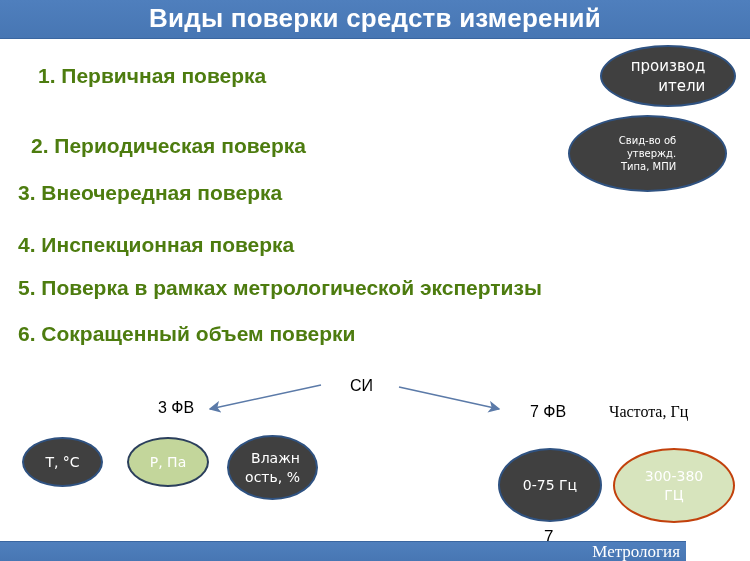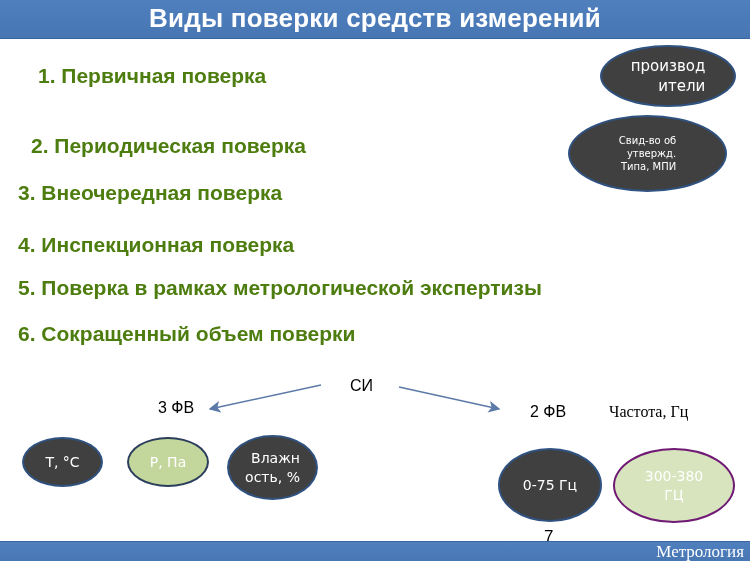--- a/index.html
+++ b/index.html
@@ -27,28 +27,28 @@
       font-family: "DejaVu Sans", sans-serif; font-size: 14px; line-height: 1.35;
       box-sizing: border-box;
     }
     .ellipse.blue {
       background: #404040; color: #ffffff; border: 2px solid #2f5281; text-align: right;
     }
     .ellipse.green {
       background: #c3d69b; color: #ffffff; border: 2px solid #2b3f5c;
     }
     .ellipse.pale {
-      background: #d7e4bd; color: #ffffff; border: 2px solid #701a75;
+      background: #d7e4bd; color: #ffffff; border: 2px solid #c2410c;
     }
     .label {
       position: absolute; color: #000; font-size: 16px; white-space: nowrap;
     }
     .arrows { position: absolute; left: 0; top: 0; width: 750px; height: 561px; pointer-events: none; }
     .footer-bar {
-      position: absolute; left: 0; top: 541px; width: 750px; height: 20px;
+      position: absolute; left: 0; top: 541px; width: 686px; height: 20px;
       background: linear-gradient(#4f7fbd, #4776b3);
       border-top: 1px solid #3a66a0;
     }
     .footer-text {
       position: absolute; right: 6px; top: 0px; color: #ffffff;
       font-family: "Liberation Serif", serif; font-size: 17px;
     }
     .page-num {
       position: absolute; left: 544px; top: 527px; font-size: 17px; color: #000;
     }
@@ -87,21 +87,21 @@
     <marker id="ah" markerWidth="8" markerHeight="8" refX="7" refY="4" orient="auto">
       <path d="M0,0 L8,4 L0,8 L2,4 Z" fill="#5b7aa8"></path>
     </marker>
   </defs>
   <line x1="321" y1="385" x2="210" y2="409" stroke="#5b7aa8" stroke-width="1.5" marker-end="url(#ah)"></line>
   <line x1="399" y1="387" x2="499" y2="409" stroke="#5b7aa8" stroke-width="1.5" marker-end="url(#ah)"></line>
 </svg>
 
 <div class="label" style="left:350px; top:377px;">СИ</div>
 <div class="label" style="left:158px; top:399px;">3 ФВ</div>
-<div class="label" style="left:530px; top:403px;">2 ФВ</div>
+<div class="label" style="left:530px; top:403px;">7 ФВ</div>
 <div class="label" style="left:609px; top:403px;font-family:Liberation Serif, serif;">Частота, Гц</div>
 
 <div class="ellipse blue" style="left:22px; top:437px; width:81px; height:50px;">
   <span>Т, °С</span>
 </div>
 
 <div class="ellipse green" style="left:127px; top:437px; width:82px; height:50px;">
   <span>Р, Па</span>
 </div>
 

